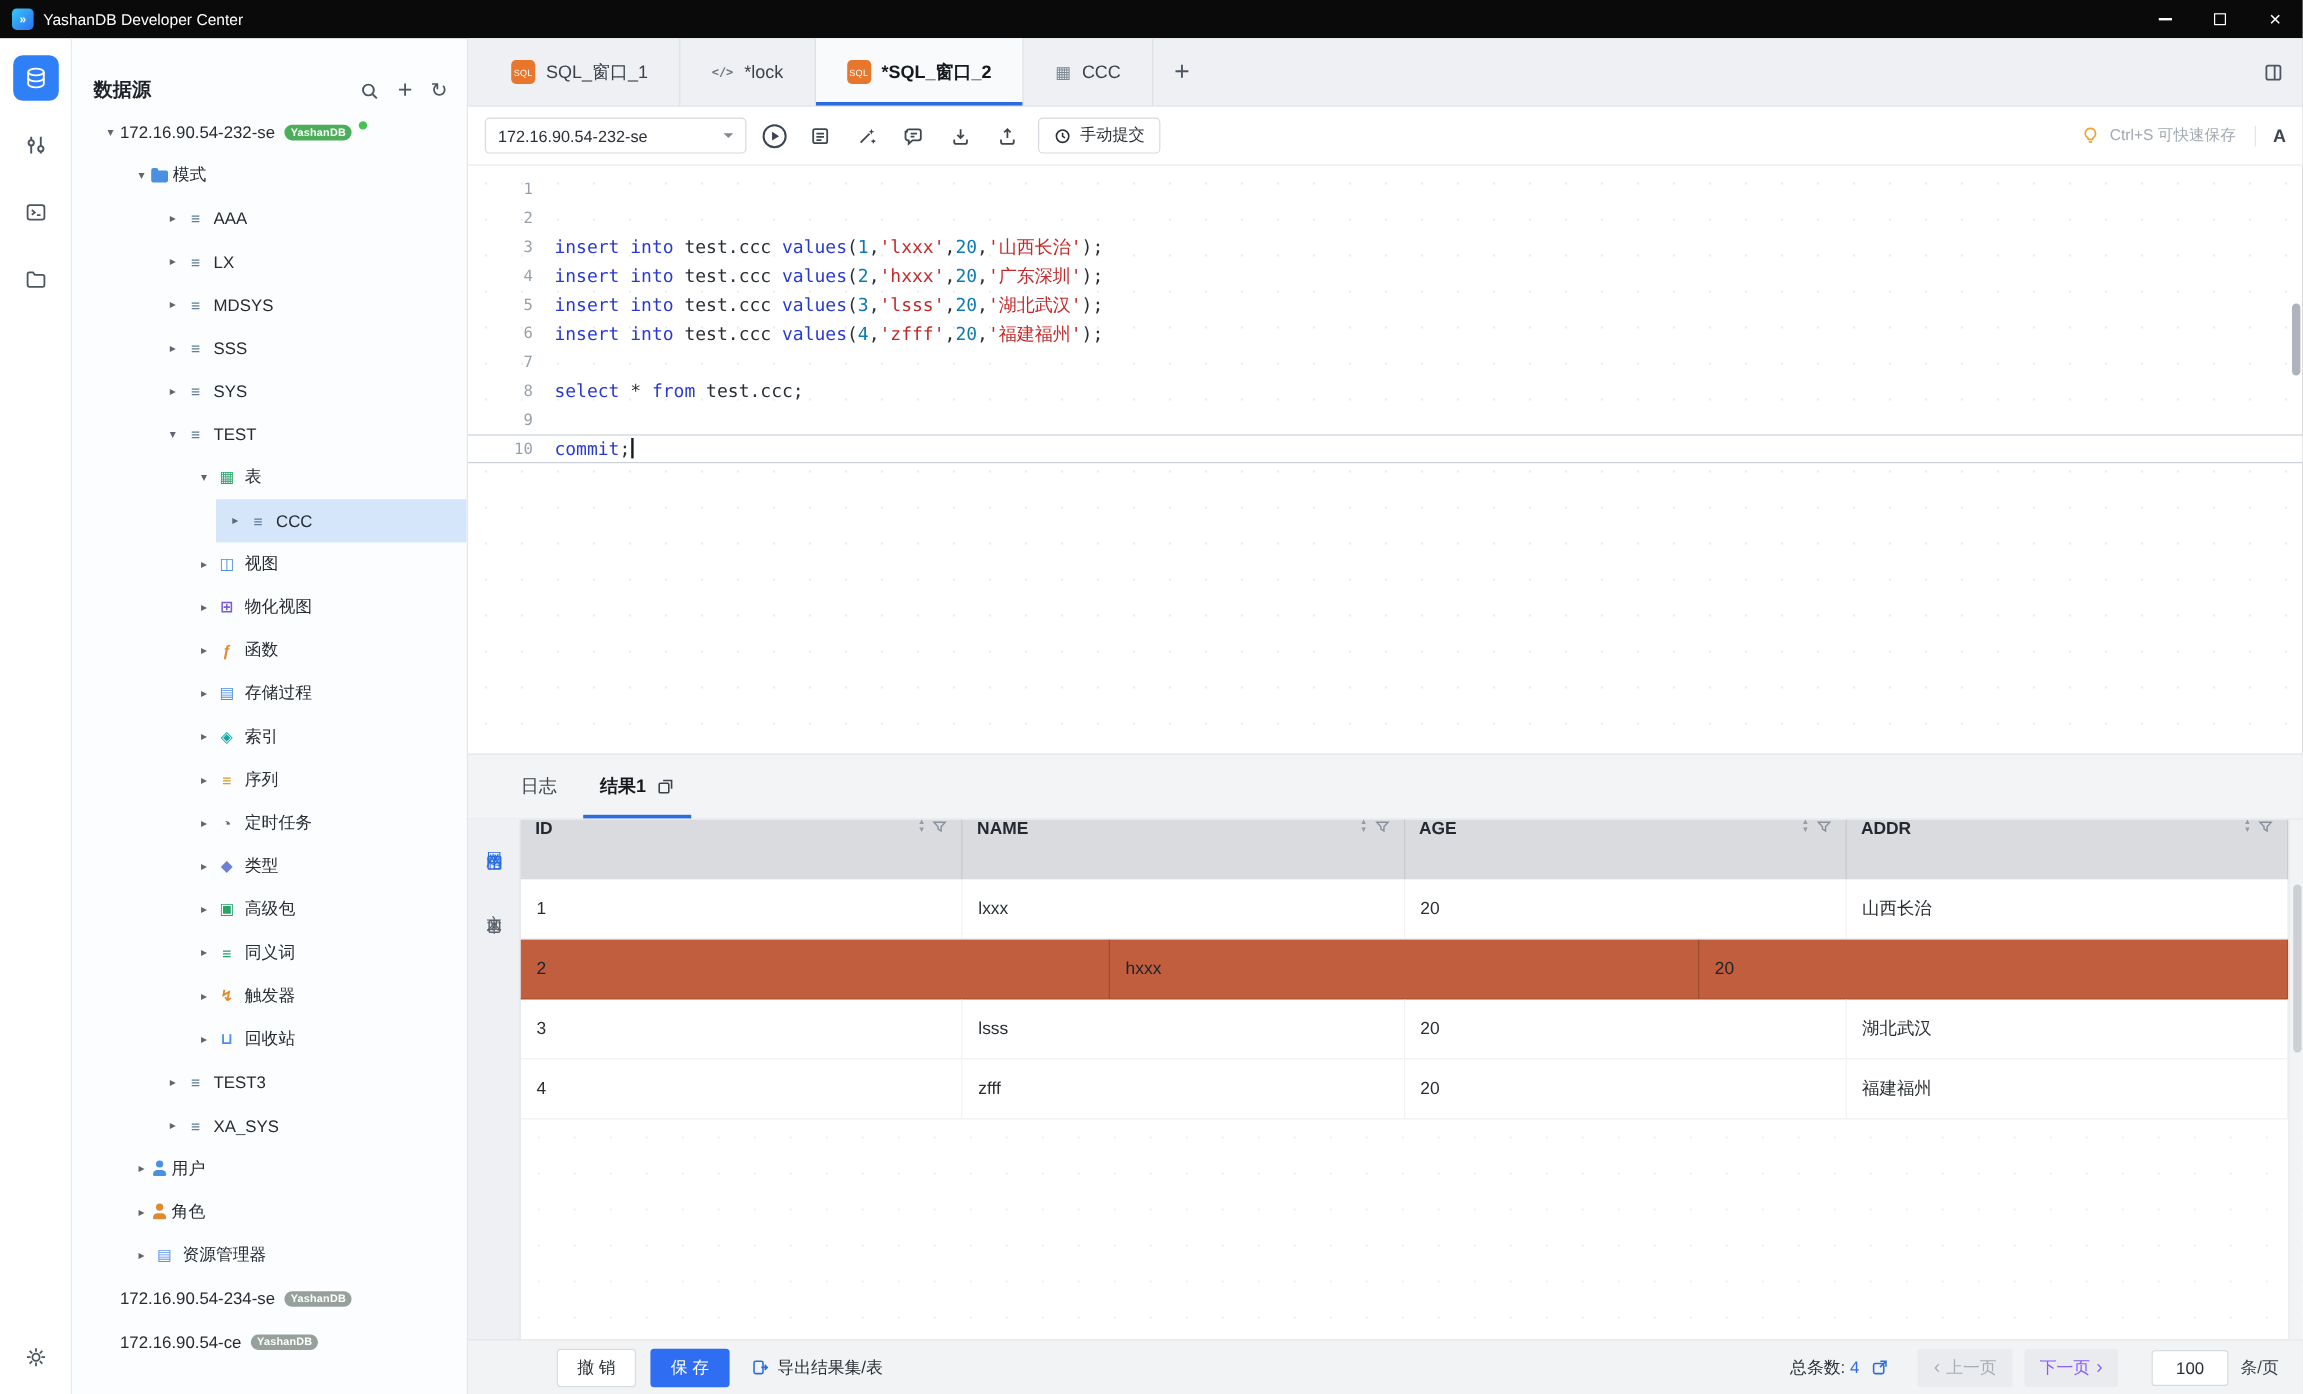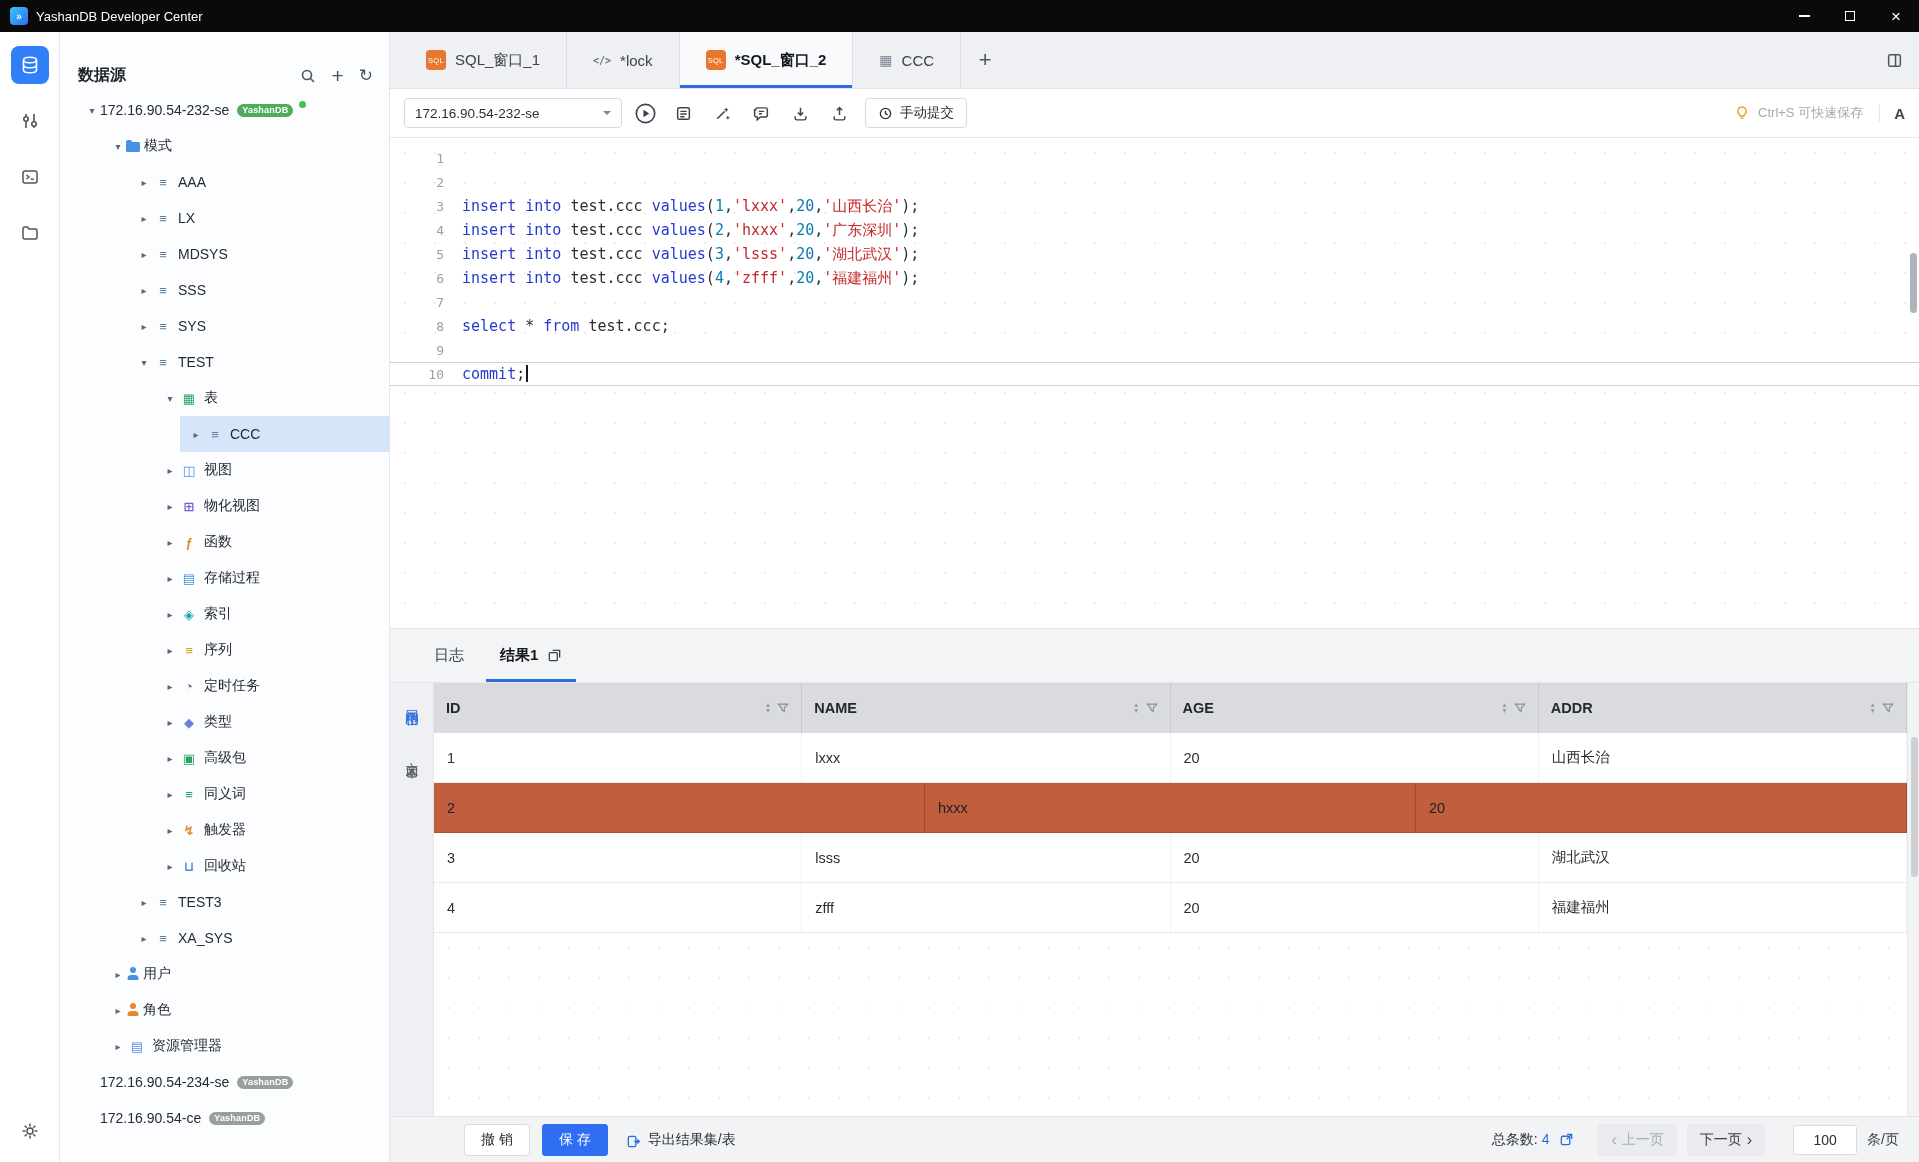--- a/index.html
+++ b/index.html
@@ -95,42 +95,42 @@
 .res-tab.active{color:#15181d;font-weight:700}
 .res-tab.active::after{content:'';position:absolute;left:4px;right:4px;bottom:0;height:3px;background:#2b6de0}
 .popout{display:flex;color:#3c424b}
 .res-body{flex:1;display:flex;min-height:0;background:#fff}
 .side-strip{width:44px;background:#eef0f3;border-right:1px solid #e2e4e8;display:flex;flex-direction:column;align-items:center;padding-top:16px;gap:26px;flex:none}
 .v-tab{display:flex;flex-direction:column;align-items:center;gap:7px;color:#596069;font-size:13px}
 .v-tab.active{color:#2b6de0}
 .vlabel{writing-mode:vertical-rl;text-orientation:upright;letter-spacing:3px}
 .table-area{flex:1;display:flex;flex-direction:column;min-width:0;position:relative}
 .t-header{height:50px;display:flex;background:#d9dbdf;flex:none;padding-right:12px}
-.th{flex:1 1 0;min-width:0;display:flex;align-items:center;gap:6px;padding:0 12px;font-size:14.5px;font-weight:700;color:#24292f;border-right:1px solid #c7c9cd}
+.th{flex:1 1 0;min-width:0;display:flex;gap:6px;padding:0 12px;font-size:14.5px;font-weight:700;color:#24292f;border-right:1px solid #c7c9cd}
 .th-label{flex:1;font-weight:600}
 .sorter{display:flex;flex-direction:column;font-size:6.5px;line-height:6px;color:#959ca6}
 .t-bodyrows{flex:none;padding-right:12px}
 .tr{height:50px;display:flex;border-bottom:1px solid #e9ebee;background:#fff}
 .td{flex:1 1 0;min-width:0;display:flex;align-items:center;padding:0 13px;font-size:14.5px;color:#2a2f36;border-right:1px solid #f1f2f5;overflow:hidden;white-space:nowrap}
 .tr.selected{background:#c05e3d;border-bottom-color:#a84f31}
 .tr.selected .td{color:#20232a;border-right-color:rgba(0,0,0,.18)}
 .t-empty{flex:1;background-color:#fff}
 .t-scroll{position:absolute;right:0;top:0;bottom:0;width:12px;background:#f2f3f5;border-left:1px solid #e7e9ec}
 .t-thumb{position:absolute;left:2.5px;top:54px;width:7px;height:140px;border-radius:4px;background:#ccd0d5}
 
 
 .res-footer{height:46px;flex:none;background:#f2f3f5;border-top:1px solid #e1e3e7;display:flex;align-items:center;gap:12px;padding:0 20px 0 74px}
 .btn{height:32px;padding:0 16px;border-radius:3px;font-size:14px;display:flex;align-items:center;justify-content:center;font-family:inherit}
 .btn-default{background:#fff;border:1px solid #d8dbe0;color:#2a2f36}
 .btn-primary{background:#2f6ef2;border:1px solid #2f6ef2;color:#fff}
-.export-link{display:flex;align-items:flex-end;gap:7px;font-size:14px;color:#2a2f36;margin-left:6px}
+.export-link{display:flex;align-items:center;gap:7px;font-size:14px;color:#2a2f36;margin-left:6px}
 .footer-right{margin-left:auto;display:flex;align-items:center;gap:10px}
 .total{font-size:14px;color:#2a2f36}
 .total b{color:#2b6de0;font-weight:400;margin-left:4px}
-.page-btn{height:32px;padding:0 13px;border-radius:3px;background:#e9ebef;color:#404040;font-size:14px;display:flex;align-items:center;gap:5px}
+.page-btn{height:32px;padding:0 13px;border-radius:3px;background:#e9ebef;color:#8b5cf6;font-size:14px;display:flex;align-items:center;gap:5px}
 .page-btn.disabled{color:#a8aeb6}
 .page-btn:first-of-type{margin-left:14px}
 .chev{font-size:16px;line-height:1}
 .page-input{width:64px;height:30px;border:1px solid #d8dbe0;border-radius:3px;background:#fff;text-align:center;font-size:14px;color:#2a2f36;margin-left:18px;font-family:inherit}
 .per-page{font-size:14px;color:#3c424b}
 </style>
 </head>
 <body>
 
 <div class="app">

